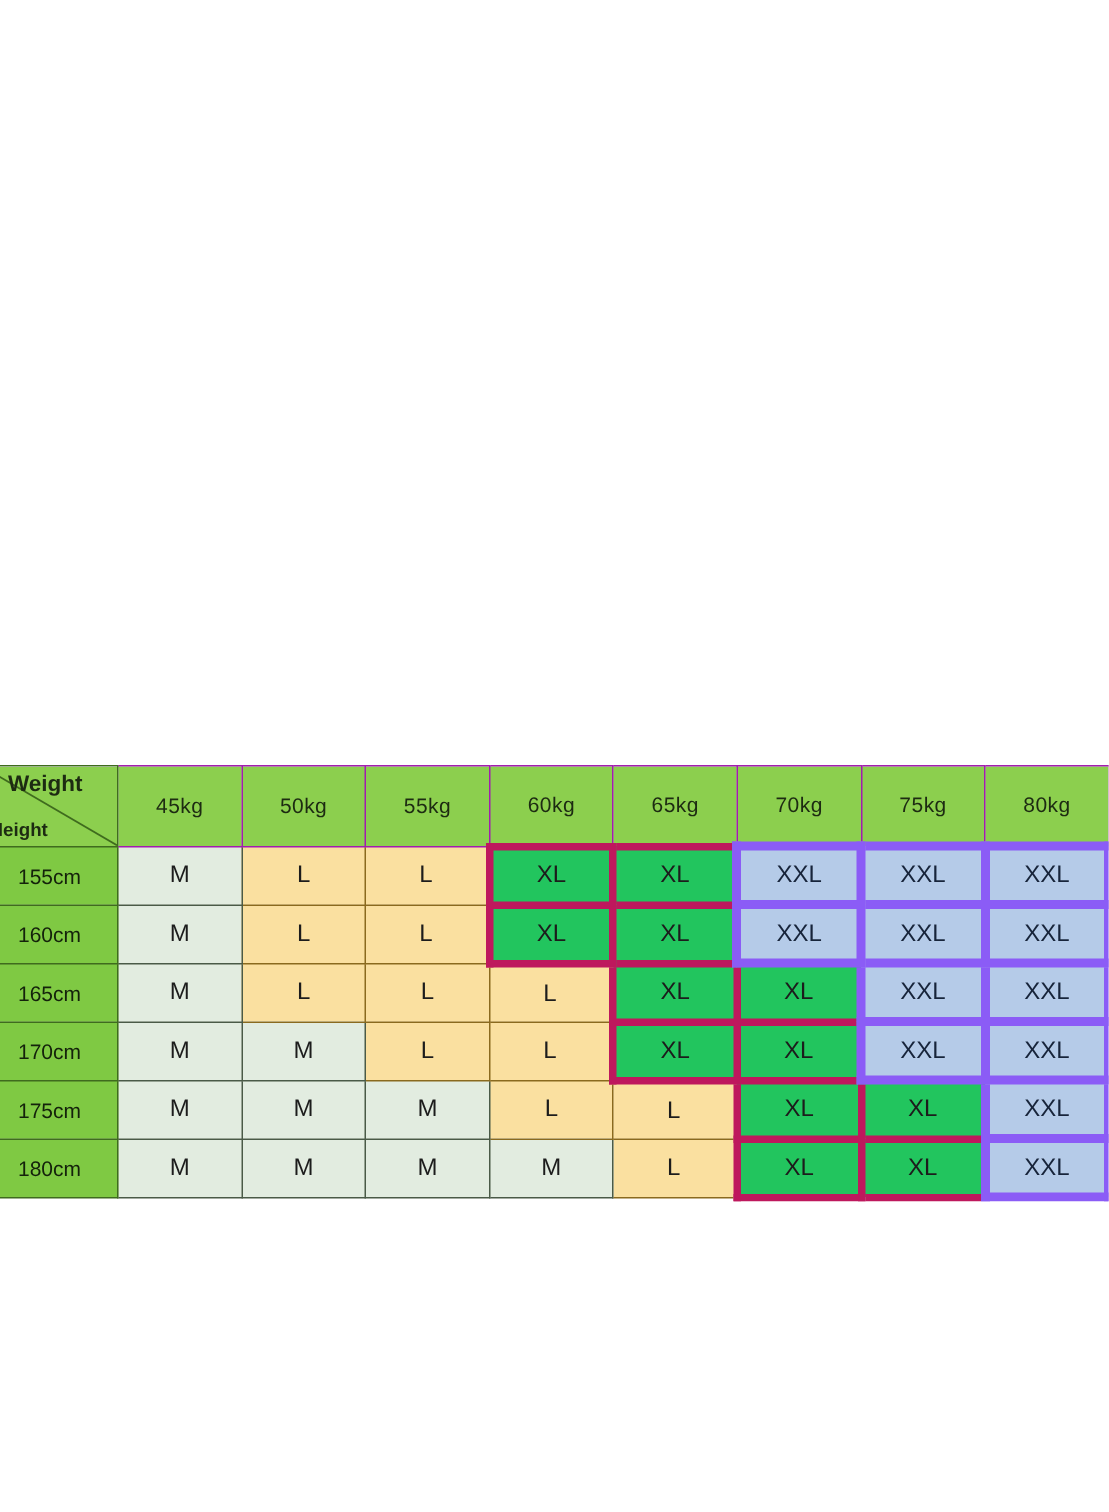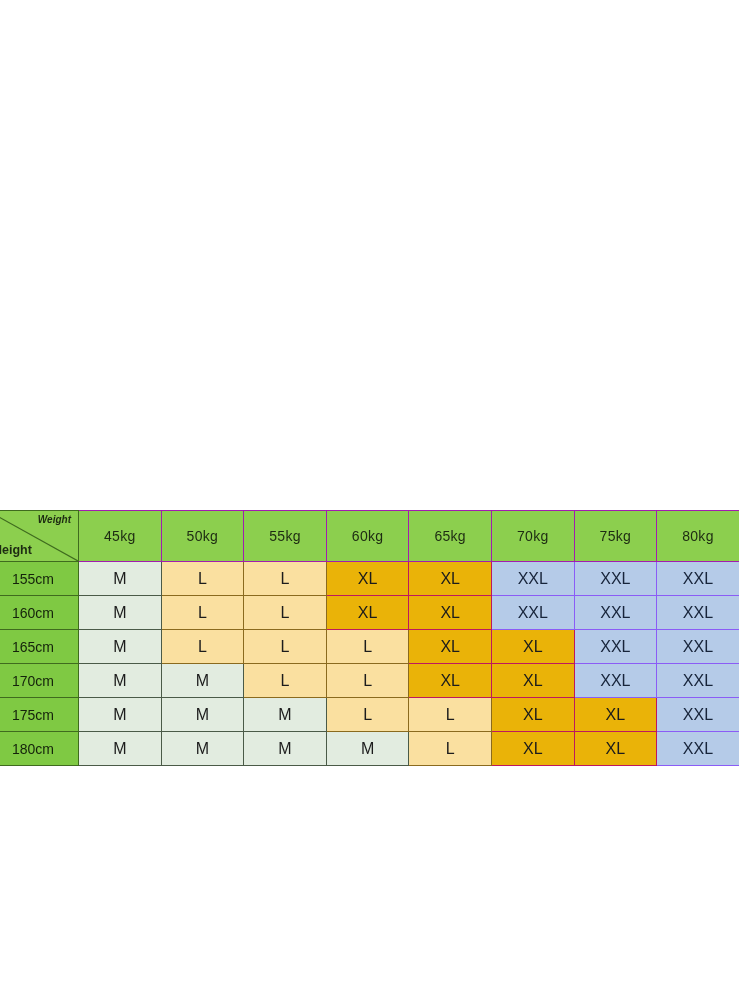--- a/index.html
+++ b/index.html
@@ -66,25 +66,24 @@
   .corner .diag {
     position: absolute;
     inset: 0;
     width: 100%;
     height: 100%;
     display: block;
   }
   .corner .weight-lbl {
     position: absolute;
     top: 3px;
-    right: 7px;
-    font-size: 10px;
+    right: 23px;
+    font-size: 15px;
     font-weight: bold;
     color: #1d2b12;
-    font-style: italic;
   }
   .corner .height-lbl {
     position: absolute;
     bottom: 4px;
     left: 5px;
     font-size: 12.5px;
     font-weight: bold;
     color: #1d2b12;
   }
 
@@ -108,26 +107,26 @@
   }
   .cell.size-M {
     background: #e2ece0;
     border: 1px solid #4a5a47;
   }
   .cell.size-L {
     background: #fae0a0;
     border: 1px solid #8a6a1e;
   }
   .cell.size-XL {
-    background: #eab308;
-    border: 1px solid #be185d;
+    background: #22c55e;
+    border: 5px solid #be185d;
   }
   .cell.size-XXL {
     background: #b5cbe8;
-    border: 1px solid #8b5cf6;
+    border: 6px solid #8b5cf6;
     color: #17243a;
   }
 </style>
 </head>
 <body>
 
 <div id="size-chart-wrap">
   <table class="size-chart">
     <colgroup>
       <col class="label-col">

